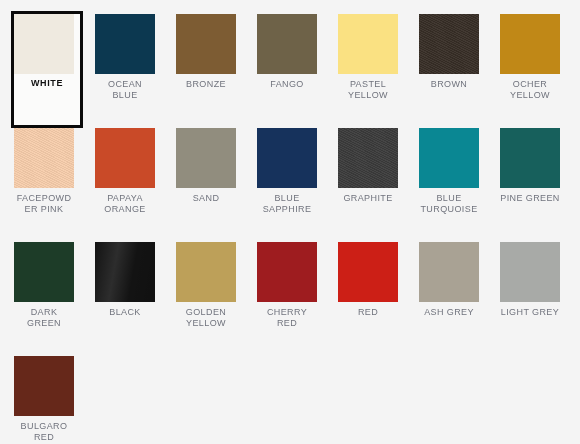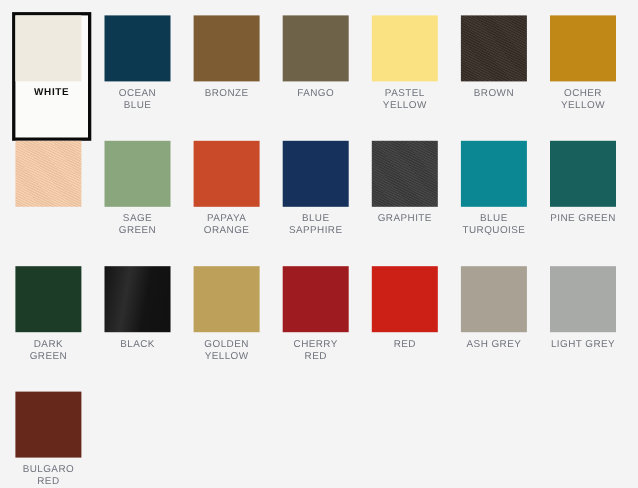--- a/index.html
+++ b/index.html
@@ -122,28 +122,29 @@
     <div class="swatch" role="radio" aria-checked="false">
       <div class="chip grain" title="BROWN" style="background-color: rgb(55, 46, 38);"></div>
       <div class="label">BROWN</div>
     </div>
     <div class="swatch" role="radio" aria-checked="false">
       <div class="chip" title="OCHER YELLOW" style="background-color: rgb(192, 136, 23);"></div>
       <div class="label">OCHER YELLOW</div>
     </div>
     <div class="swatch" role="radio" aria-checked="false">
       <div class="chip grain" title="FACEPOWDER PINK" style="background-color: rgb(247, 205, 171);"></div>
-    </div>
-    <div class="swatch" role="radio" aria-checked="false">
-      <div class="chip" title="SAGE GREEN" style="background-color: rgb(137, 166, 124);"></div>
-      <div class="label">SAGE GREEN</div>
+      <div class="label">FACEPOWDER PINK</div>
     </div>
     <div class="swatch" role="radio" aria-checked="false">
       <div class="chip" title="PAPAYA ORANGE" style="background-color: rgb(201, 74, 40);"></div>
       <div class="label">PAPAYA ORANGE</div>
+    </div>
+    <div class="swatch" role="radio" aria-checked="false">
+      <div class="chip" title="SAND" style="background-color: rgb(145, 141, 126);"></div>
+      <div class="label">SAND</div>
     </div>
     <div class="swatch" role="radio" aria-checked="false">
       <div class="chip" title="BLUE SAPPHIRE" style="background-color: rgb(22, 50, 92);"></div>
       <div class="label">BLUE SAPPHIRE</div>
     </div>
     <div class="swatch" role="radio" aria-checked="false">
       <div class="chip grain" title="GRAPHITE" style="background-color: rgb(59, 59, 59);"></div>
       <div class="label">GRAPHITE</div>
     </div>
     <div class="swatch" role="radio" aria-checked="false">

